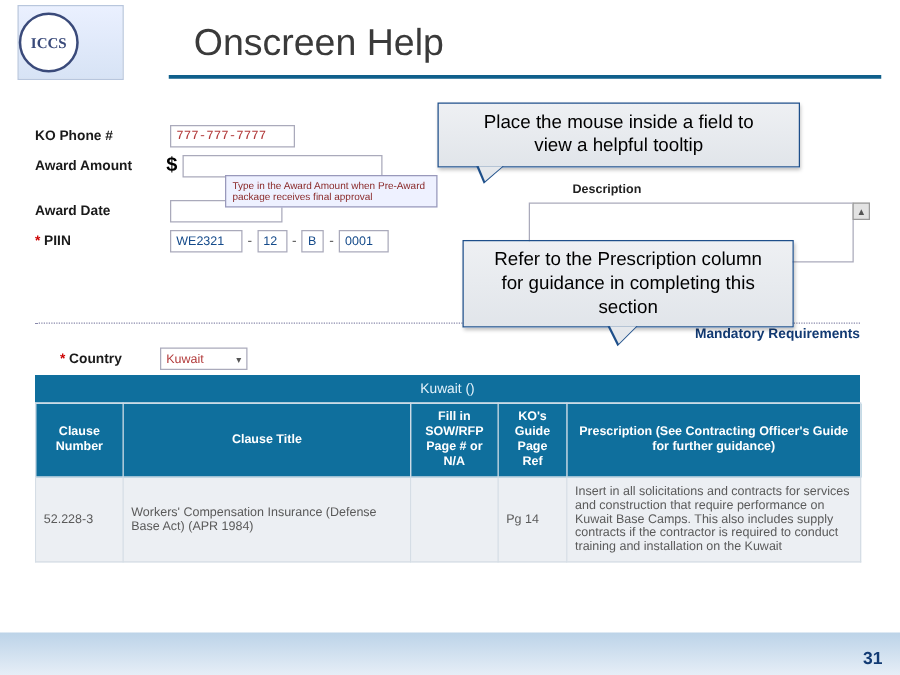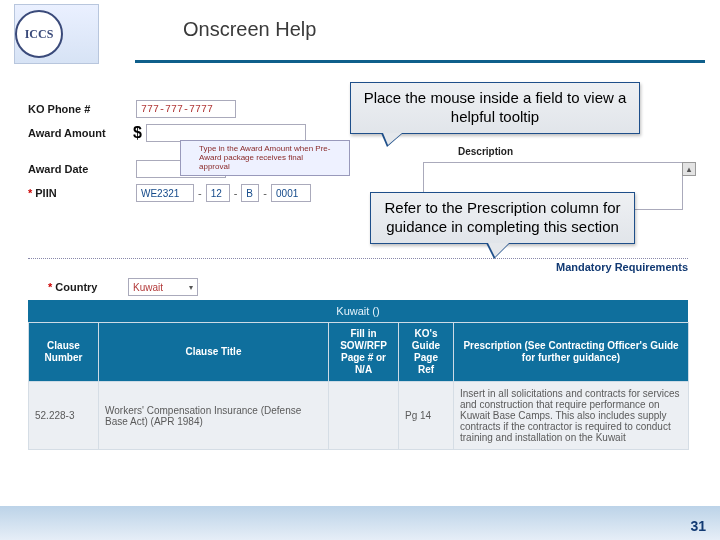--- a/index.html
+++ b/index.html
@@ -40,24 +40,23 @@
     font-size: 12px;
     font-weight: bold;
     color: #3a4a7a;
     font-family: "Times New Roman", serif;
     background: #fff;
   }
   .title {
     position: absolute;
     left: 155px;
     top: 18px;
-    font-size: 20px;
+    font-size: 30px;
     color: #3a3a3a;
     font-family: Arial, sans-serif;
-    margin-left: 28px;
   }
   .title-rule {
     position: absolute;
     left: 135px;
     top: 60px;
     width: 570px;
     border-top: 3px solid #0f5f8b;
   }
   
   .shot {
@@ -87,21 +86,21 @@
   .sep { margin: 0 4px; color: #555; }
   .tooltip-mini {
     position: absolute;
     left: 152px;
     top: 40px;
     width: 170px;
     background: #eef1ff;
     border: 1px solid #99b;
     font-size: 8px;
     color: #8a2a2a;
-    padding: 3px 18px;
+    padding: 3px 5px;
     line-height: 1.15;
   }
   .desc-lbl {
     position: absolute;
     left: 430px;
     top: 46px;
     font-size: 10px;
     font-weight: bold;
     color: #222;
   }
@@ -161,21 +160,21 @@
   .col-title { width: 230px; }
   .col-fill  { width: 70px; }
   .col-guide { width: 55px; }
   .col-presc { width: 235px; }
   
   .callout {
     position:absolute;
     background:linear-gradient(#eef0f3,#e1e5ea);
     border:1.5px solid #1e4f8a;
     color:#000; font-size:15px; text-align:center;
-    padding:6px 10px; line-height:1.25;
+    padding:6px 21px; line-height:1.25;
     box-shadow:1px 2px 3px rgba(0,0,0,.25);
   }
   .callout .tail {
     position:absolute; width:0; height:0;
   }
   .co1 { left:350px; top:82px; width:290px; }
   .co1 .tail {
     bottom:-14px; left:30px;
     border-left:6px solid transparent;
     border-right:16px solid transparent;

